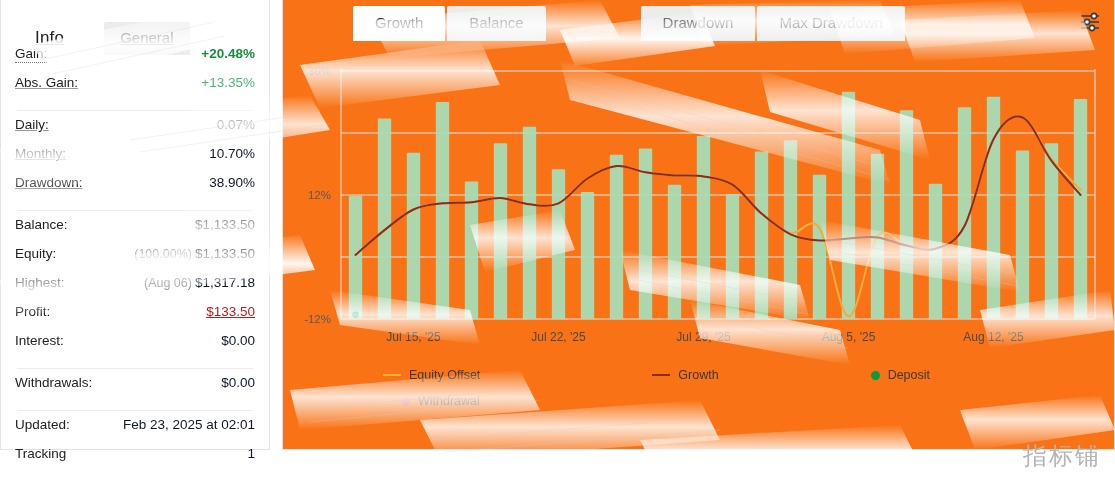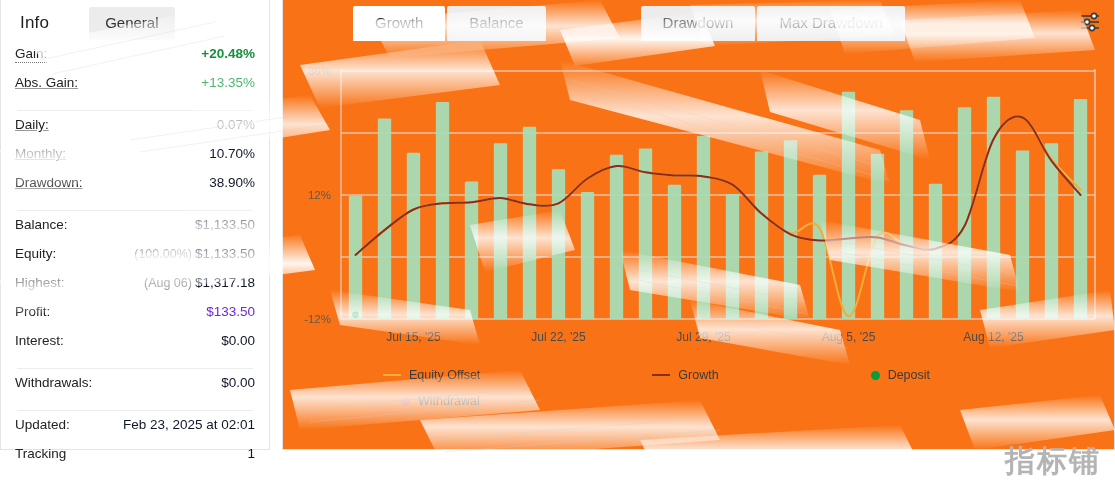--- a/index.html
+++ b/index.html
@@ -22,21 +22,22 @@
     position: relative;
     width: 270px; height: 450px;
     border: 1px solid #e3e3e3;
     border-top: none;
     background: #fff;
     flex: 0 0 270px;
   }
   .side-head {
     display: flex; align-items: flex-start;
     height: 46px;
-    padding: 1px;
+    padding: 16px;
+    text-decoration: underline;
   }
   .side-title {
     font-size: 17px; color: #222;
     padding: 12px 0 0 18px;
     letter-spacing: .2px;
   }
   .side-tab {
     margin-left: 40px;
     margin-top: 6px;
     background: #ececec;
@@ -53,21 +54,21 @@
     font-size: 13.5px;
     color: #2b2b2b;
     white-space: nowrap;
   }
   .row .lbl { color: #222; }
   .row .lbl.u { text-decoration: underline; text-decoration-color:#999; }
   .row .lbl.dotted { border-bottom: 1px dotted #777; line-height: 1.1; }
   .row .val { color: #0f172a; text-align: right; }
   .val.green-strong { color: #168f3e; font-weight: bold; }
   .val.green-soft { color: #4cb872; }
-  .val.green-mid { color: #6d28d9; }
+  .val.green-mid { color: #b91c1c; text-decoration: underline; }
   .paren { color: #8a8a8a; font-size: 12.5px; margin-right: 3px; }
   .divider { height:1px; background:#ececec; margin: 6px 2px; }
 
   
   #main {
     position: relative;
     margin-left: 12px;
     width: 833px; height: 450px;
     border: 1px solid #e3e3e3;
     border-top: none;
@@ -110,22 +111,22 @@
   .litem .dash { width: 18px; height: 2px; margin-right: 8px; }
   .litem .dot { width: 9px; height: 9px; border-radius: 50%; margin-right: 8px; }
   .g-equity { left: 0; }
   .g-growth { margin-left: 172px; }
   .g-deposit { margin-left: 152px; }
   .g-withdraw { margin-left: 18px; margin-top: 12px; }
 
   
   #watermark {
     position: absolute;
-    right: 14px; bottom: 0;
-    font-size: 30px; font-weight: bold;
+    right: 14px; bottom: 10px;
+    font-size: 24px; font-weight: normal;
     color: #b4b4b4;
     letter-spacing: 2px;
     font-family: "DejaVu Sans", sans-serif;
   }
   #glare { position:absolute; left:0; top:0; width:1115px; height:482px; pointer-events:none; }
 </style>
 </head>
 <body>
 
 <div id="app">

